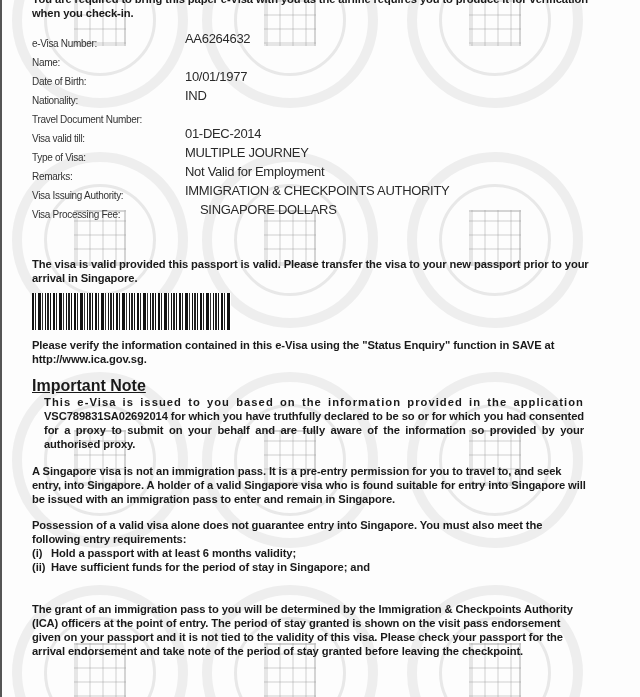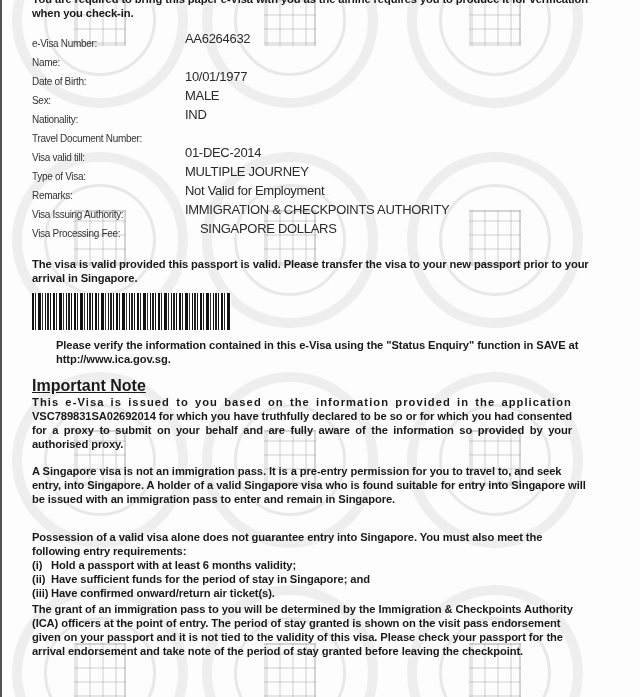--- a/index.html
+++ b/index.html
@@ -114,52 +114,50 @@
       background: repeating-linear-gradient(90deg,
         #111 0 2px, #fff 2px 3px, #222 3px 4px, #fff 4px 6px,
         #111 6px 9px, #fff 9px 10px, #333 10px 11px, #fff 11px 13px,
         #111 13px 14px, #fff 14px 15px, #222 15px 17px, #fff 17px 18px,
         #111 18px 19px, #fff 19px 21px);
     }
     .verify {
       position: absolute;
       top: 338px;
       left: 0;
-      margin-left: 24px;
     }
     .note-heading {
       position: absolute;
       top: 377px;
       left: 0;
       font-weight: bold;
       font-size: 16px;
       text-decoration: underline;
     }
     .note-1 {
       position: absolute;
       top: 395px;
-      left: 0;
+      left: 12px;
       text-align: justify;
       width: 540px;
     }
     .note-1 .first-line {
       letter-spacing: 1.05px;
       display: block;
       text-align-last: justify;
     }
     .note-2 {
       position: absolute;
       top: 464px;
       left: 0;
     }
     .note-3 {
       position: absolute;
       top: 518px;
       left: 0;
-      margin-top: 12px;
     }
     .note-4 {
       position: absolute;
       top: 602px;
       left: 0;
     }
     .req-item {
       display: flex;
     }
     .req-num {
@@ -198,24 +196,20 @@
     </div>
     <div class="field-row">
       <span class="field-label">Name:</span>
       <span class="field-value"></span>
     </div>
     <div class="field-row">
       <span class="field-label">Date of Birth:</span>
       <span class="field-value">10/01/1977</span>
     </div>
     <div class="field-row">
-      <span class="field-label">Sex:</span>
-      <span class="field-value">MALE</span>
-    </div>
-    <div class="field-row">
       <span class="field-label">Nationality:</span>
       <span class="field-value">IND</span>
     </div>
     <div class="field-row">
       <span class="field-label">Travel Document Number:</span>
       <span class="field-value"></span>
     </div>
     <div class="field-row">
       <span class="field-label">Visa valid till:</span>
       <span class="field-value">01-DEC-2014</span>
@@ -256,21 +250,17 @@
   <div class="bold-para note-3">
     <div>Possession of a valid visa alone does not guarantee entry into Singapore.  You must also meet the following entry requirements:</div>
     <div class="req-item">
       <span class="req-num">(i)</span>
       <span>Hold a passport with at least 6 months validity;</span>
     </div>
     <div class="req-item">
       <span class="req-num">(ii)</span>
       <span>Have sufficient funds for the period of stay in Singapore; and</span>
     </div>
-    <div class="req-item">
-      <span class="req-num">(iii)</span>
-      <span>Have confirmed onward/return air ticket(s).</span>
-    </div>
   </div>
 
   <p class="bold-para note-4">The grant of an immigration pass to you will be determined by the Immigration &amp; Checkpoints Authority (ICA) officers at the point of entry. The period of stay granted is shown on the visit pass endorsement given on your passport and it is not tied to the validity of this visa. Please check your passport for the arrival endorsement and take note of the period of stay granted before leaving the checkpoint.</p>
 
 </div>
 
 </body></html>

